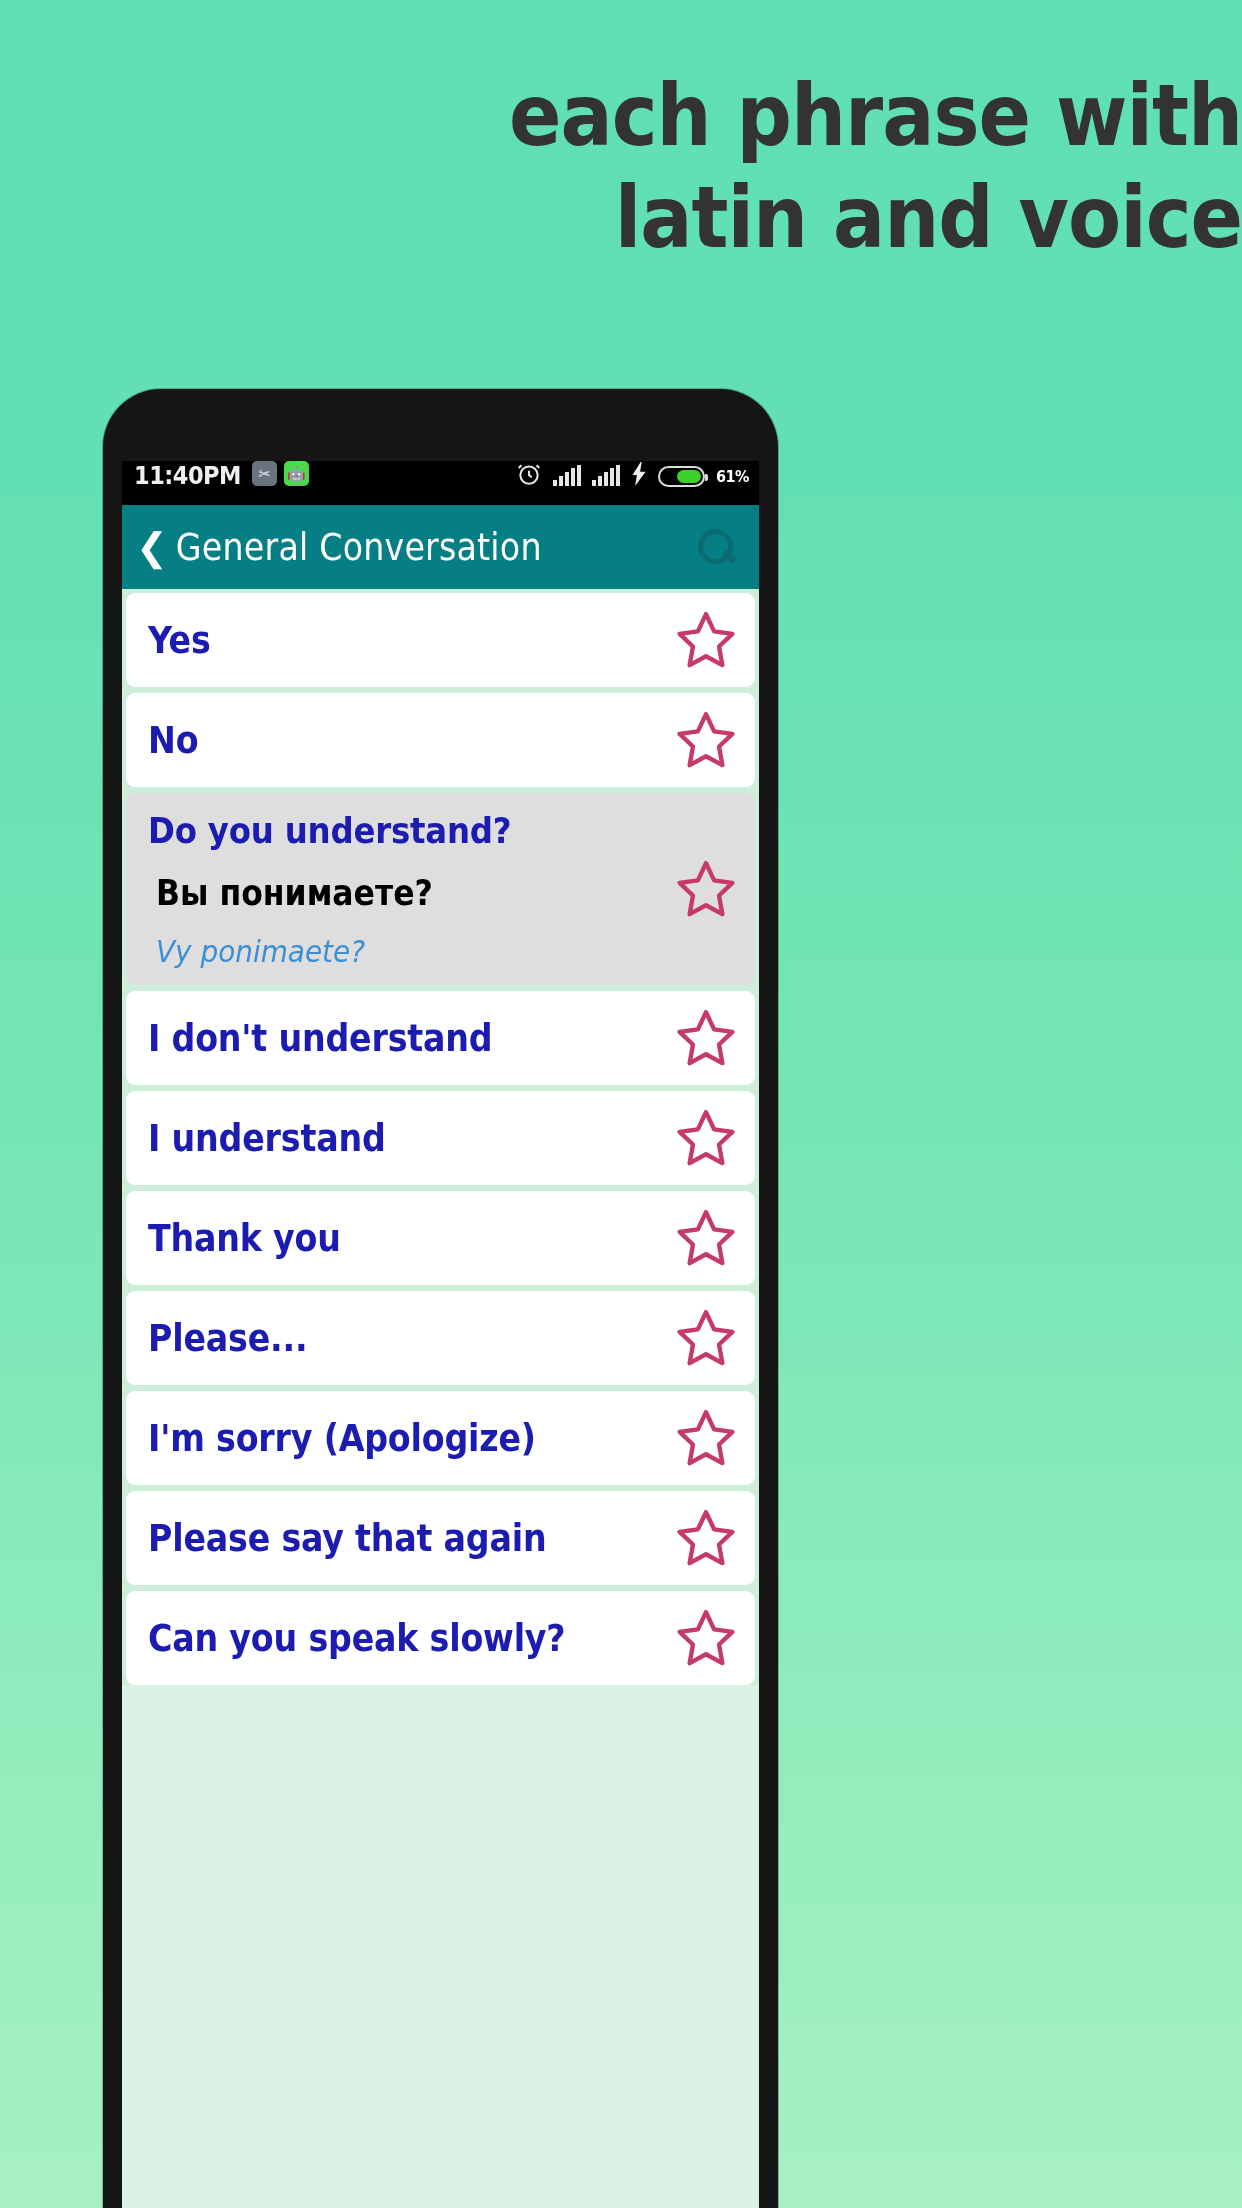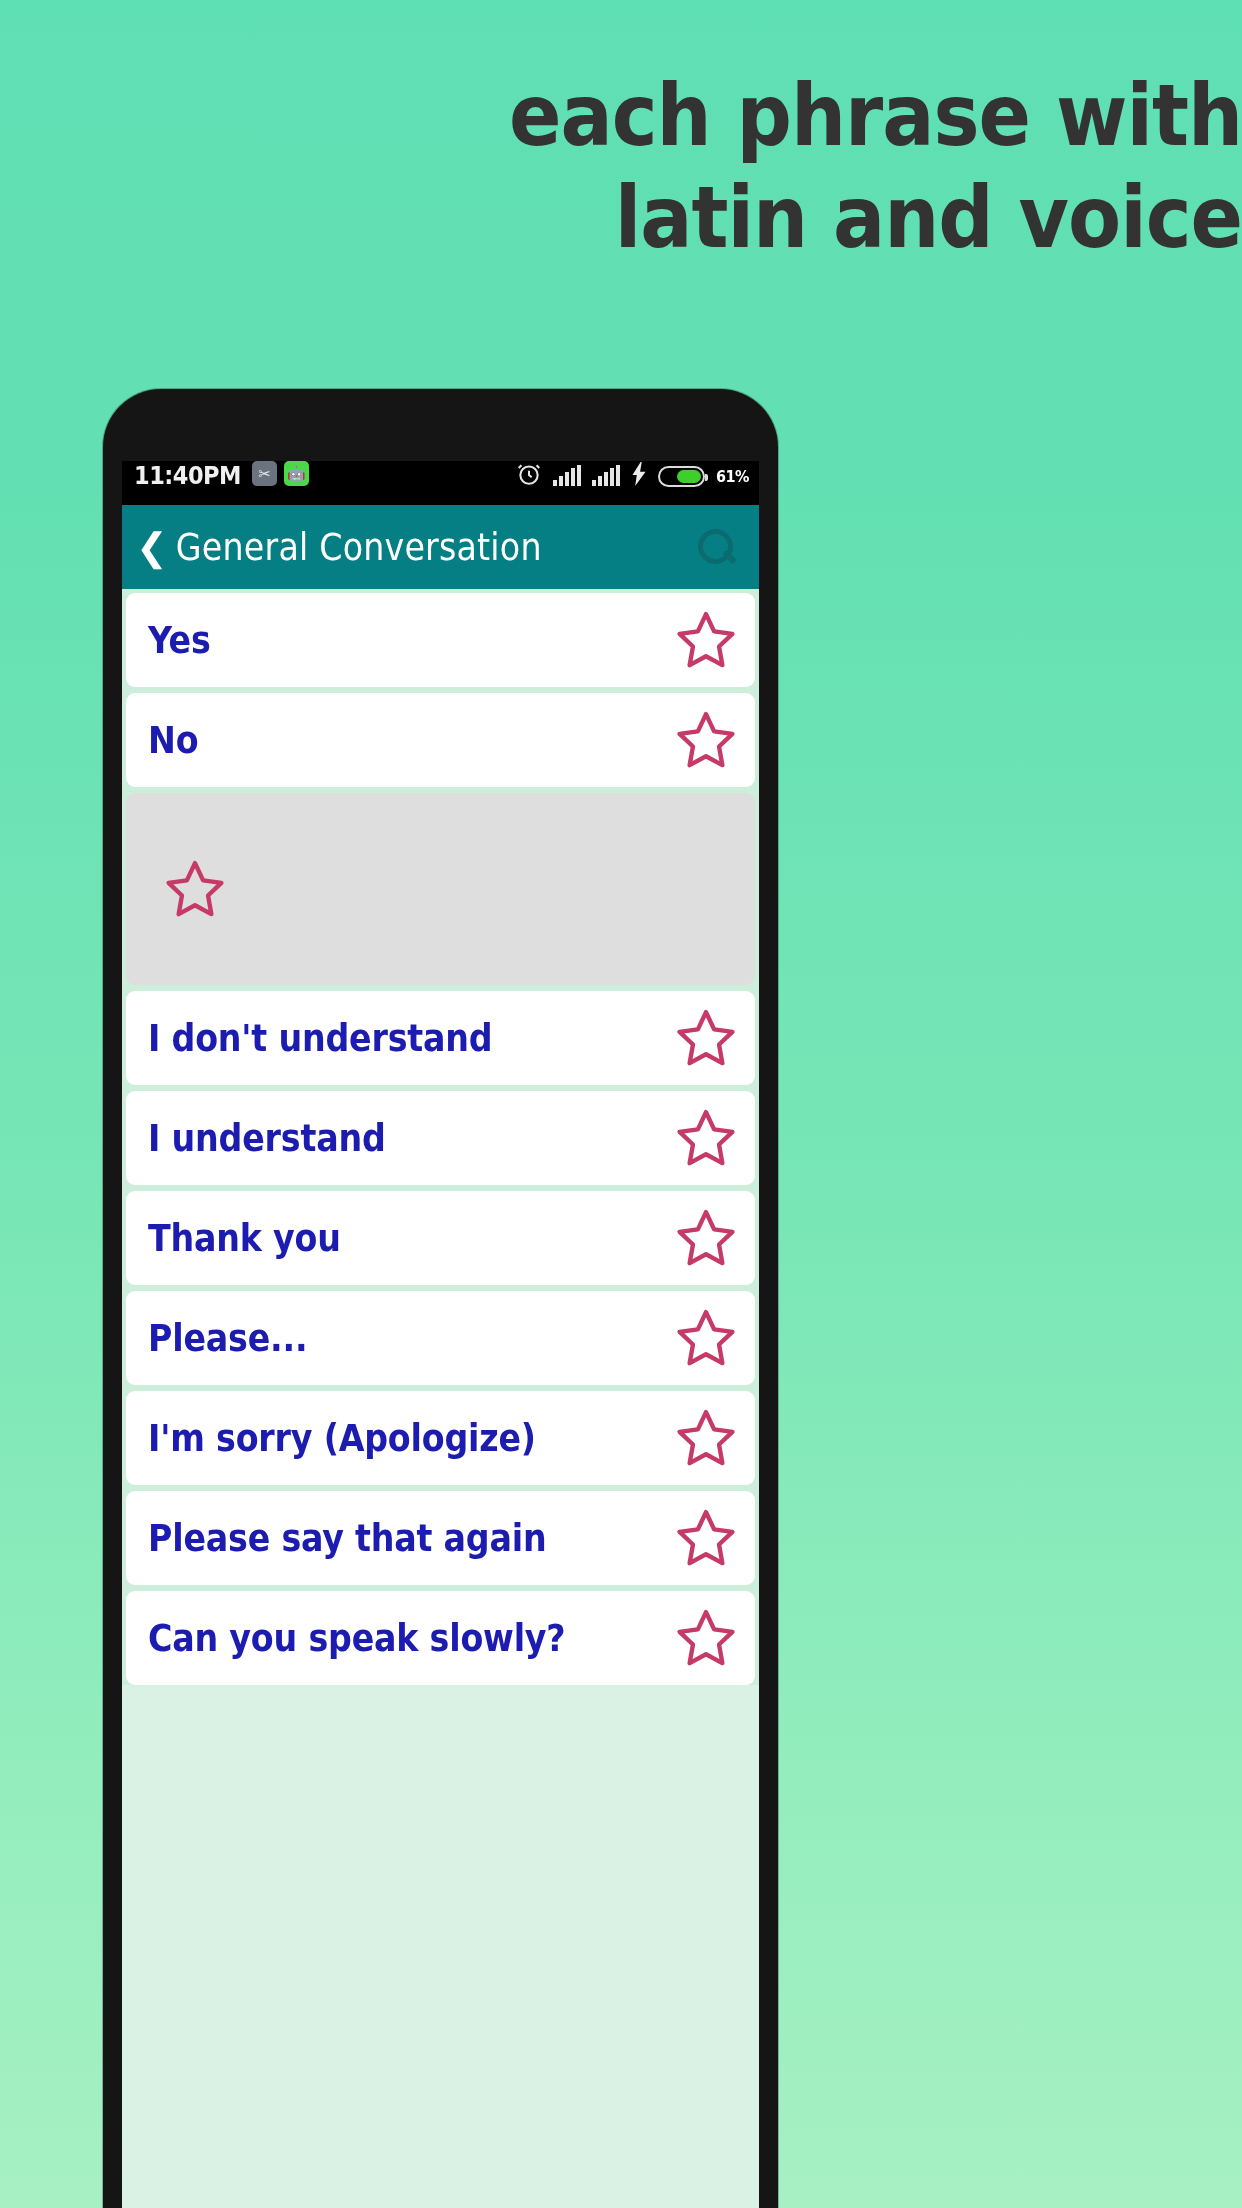--- a/index.html
+++ b/index.html
@@ -179,20 +179,25 @@
           <div class="row-texts">
             <div class="phrase-en">No</div>
           </div>
           <span class="star">
             <svg viewBox="0 0 24 24" fill="none" stroke="#c53a66" stroke-width="1.6" stroke-linejoin="round">
               <path d="M12 2.6l2.95 6.25 6.65.92-4.85 4.6 1.2 6.78L12 17.9l-5.95 3.25 1.2-6.78L2.4 9.77l6.65-.92z"></path>
             </svg>
           </span>
         </div>
         <div class="row selected">
+          <div class="row-texts">
+            <div class="phrase-en">Do you understand?</div>
+            <div class="phrase-native">Вы понимаете?</div>
+            <div class="phrase-latin">Vy ponimaete?</div>
+          </div>
           <span class="star">
             <svg viewBox="0 0 24 24" fill="none" stroke="#c53a66" stroke-width="1.6" stroke-linejoin="round">
               <path d="M12 2.6l2.95 6.25 6.65.92-4.85 4.6 1.2 6.78L12 17.9l-5.95 3.25 1.2-6.78L2.4 9.77l6.65-.92z"></path>
             </svg>
           </span>
         </div>
         <div class="row">
           <div class="row-texts">
             <div class="phrase-en">I don't understand</div>
           </div>

